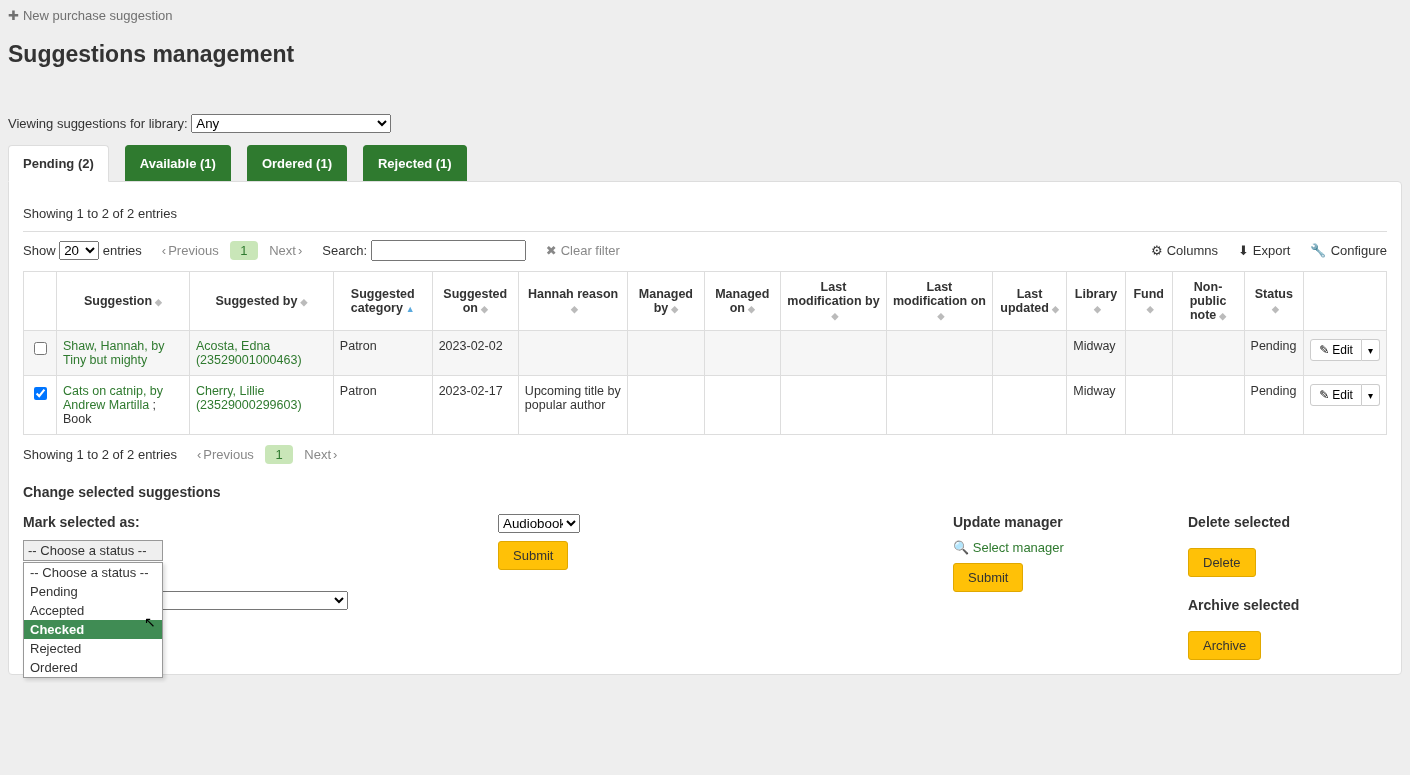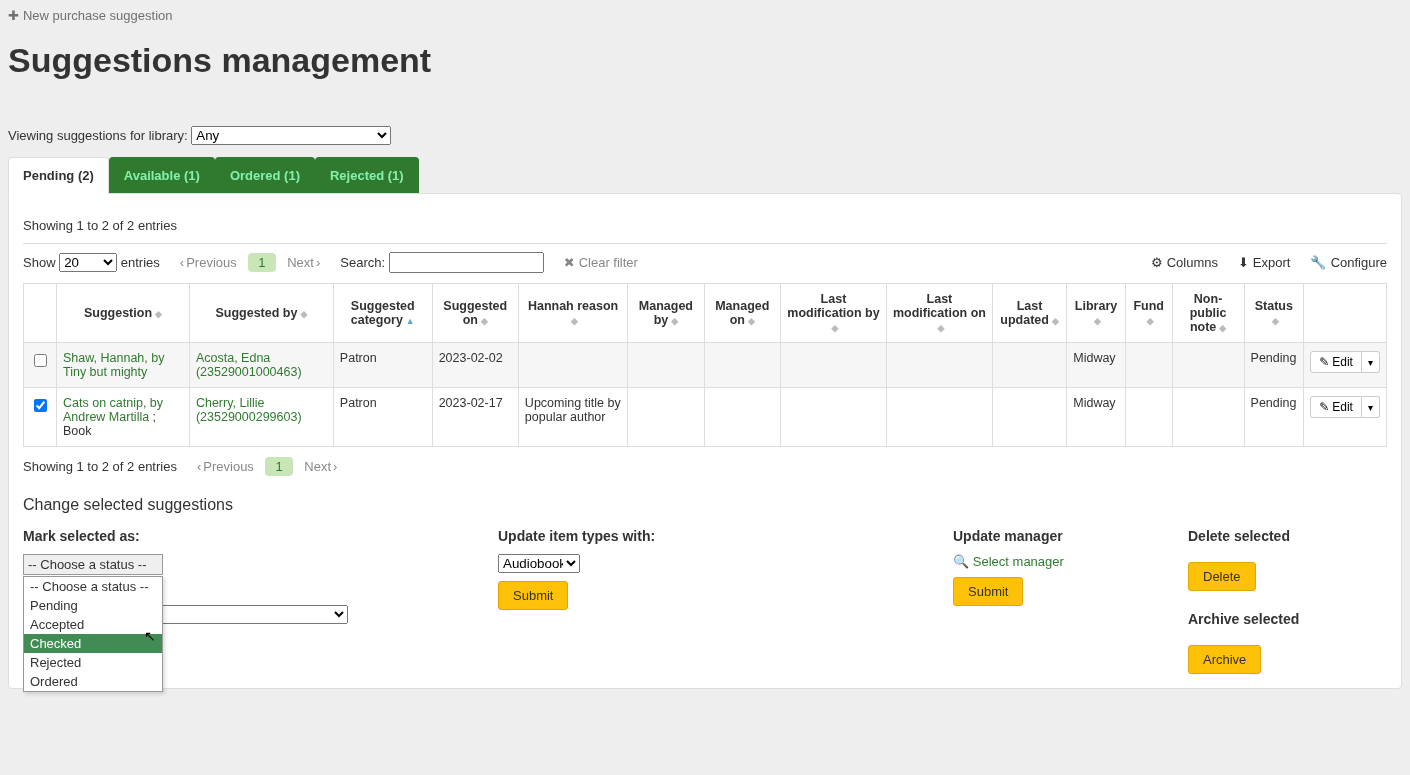--- a/index.html
+++ b/index.html
@@ -16,40 +16,40 @@
 }
 .new-link {
   color: #707070;
   text-decoration: none;
   font-size: 13px;
   display: inline-flex;
   align-items: center;
   gap: 4px;
 }
 h1 {
-  font-size: 34px;
+  font-size: 23px;
   font-weight: bold;
   margin: 18px 0 12px 0;
 }
 .library-filter {
   margin-bottom: 12px;
   margin-top: 46px;
 }
 .library-filter select {
   width: 200px;
 }
 .tabs {
   display: flex;
-  gap: 0;
+  gap: 16px;
   margin-bottom: 0;
 }
 .tab {
   padding: 10px 14px;
   background: #2f7a2f;
-  color: #86efac;
+  color: #ffffff;
   font-weight: bold;
   border-radius: 4px 4px 0 0;
   cursor: pointer;
   border: 1px solid #2f7a2f;
   border-bottom: none;
 }
 .tab.active {
   background: #fff;
   color: #333;
   border: 1px solid #ddd;
@@ -140,21 +140,21 @@
 }
 .caret-btn {
   border: 1px solid #ccc;
   border-left: none;
   background: #fff;
   padding: 3px 6px;
   border-radius: 0 3px 3px 0;
   cursor: pointer;
   font-size: 10px;
 }
-h2 { font-size: 16px; margin: 20px 0 14px 0; font-weight: normal;}
+h2 { font-size: 14px; margin: 20px 0 14px 0; font-weight: bold;}
 .action-columns {
   display: flex;
   gap: 15px;
   align-items: flex-start;
 }
 .action-col { }
 .action-col h3 { font-size: 14px; font-weight: bold; margin: 0 0 10px 0; }
 .action-col h3.sub { margin-top: 20px; }
 .btn-yellow {
   background: #ffc107;
@@ -188,20 +188,21 @@
   z-index: 100;
 }
 .status-dropdown .opt {
   padding: 2px 6px;
   font-size: 13px;
   cursor: pointer;
 }
 .status-dropdown .opt.highlight {
   background: #408c54;
   color: #fff;
+  font-weight: bold;
 }
 .cursor-icon {
   position: absolute;
   top: 74px;
   left: 121px;
   font-size: 14px;
   color: #000;
   pointer-events: none;
   z-index: 200;
 }
@@ -237,21 +238,21 @@
   </div>
 
   <div class="tab-panel">
 
     <div class="info-text">Showing 1 to 2 of 2 entries</div>
     <hr>
 
     <div class="dt-controls">
       <div>
         <span>Show</span>
-        <select style="width:58px;">
+        <select style="width:40px;">
           <option>20</option>
         </select>
         <span>entries</span>
       </div>
       <div>
         <span class="page-btn">
           <span>‹</span>
           <span>Previous</span>
         </span>
         <span class="page-num">1</span>
@@ -396,21 +397,20 @@
           </div>
           <span class="cursor-icon">↖</span>
         </div>
         <div style="height:30px;"></div>
         <select class="reason-select">
           <option></option>
         </select>
       </div>
 
       <div class="action-col" style="width:440px;">
-        <h3>Update item types with:</h3>
         <select class="itemtype-select">
           <option>Audiobook</option>
         </select>
         <br>
         <button class="btn-yellow"><span>Submit</span></button>
       </div>
 
       <div class="action-col" style="width:220px;">
         <h3>Update manager</h3>
         <a class="link-green">

